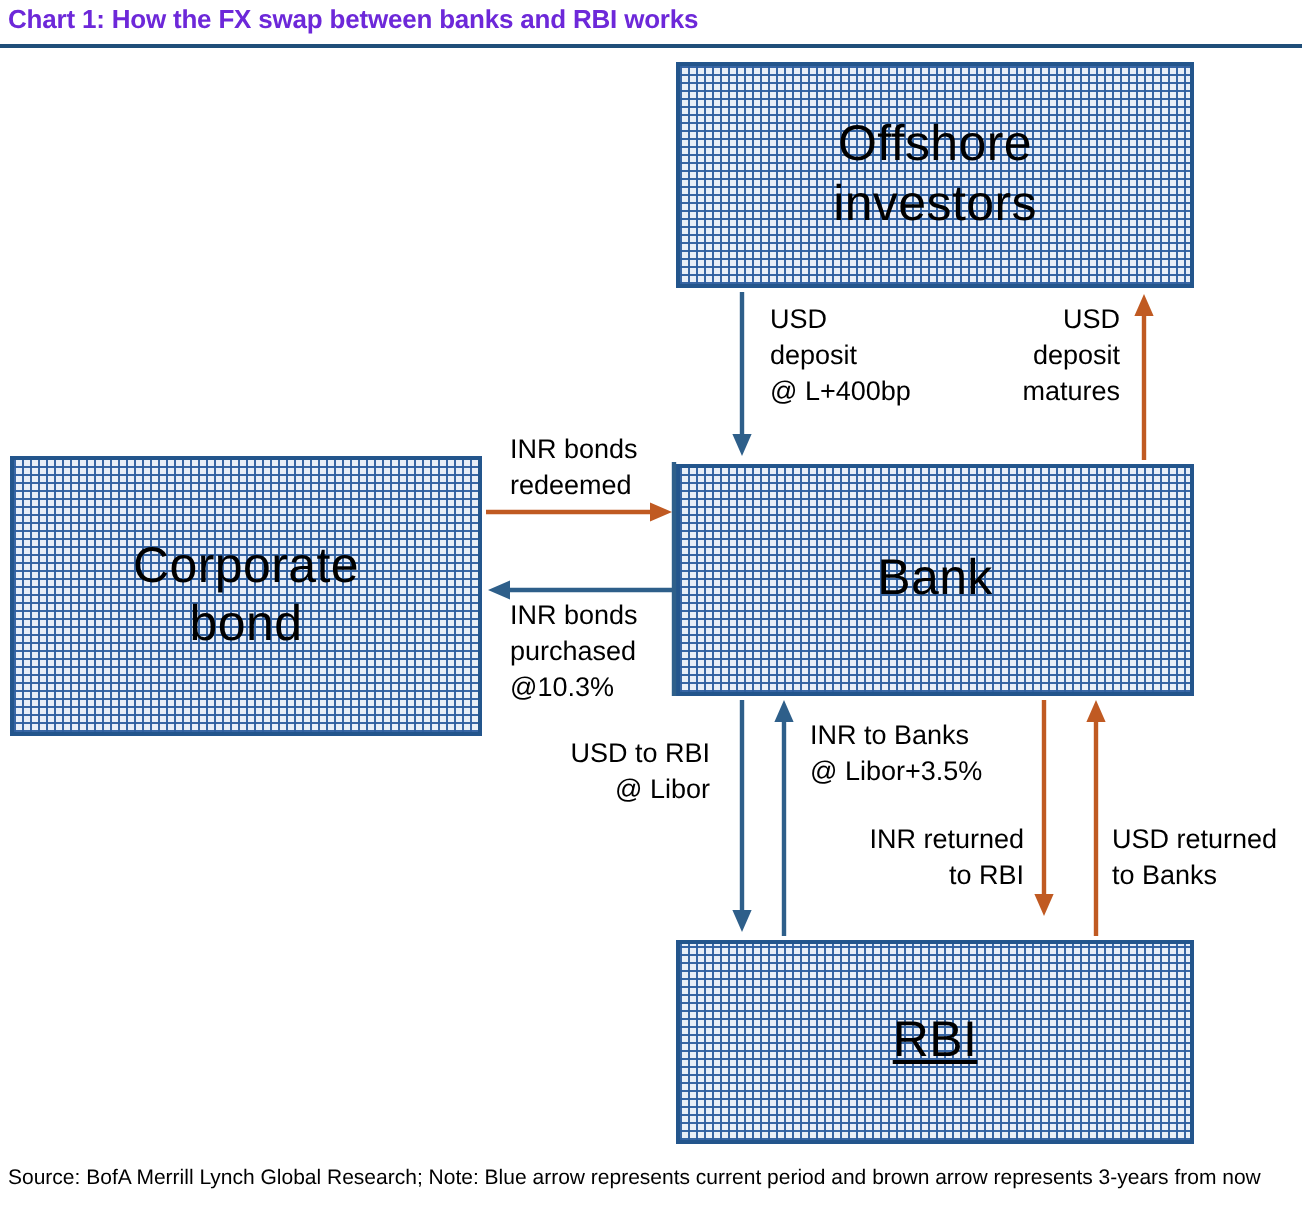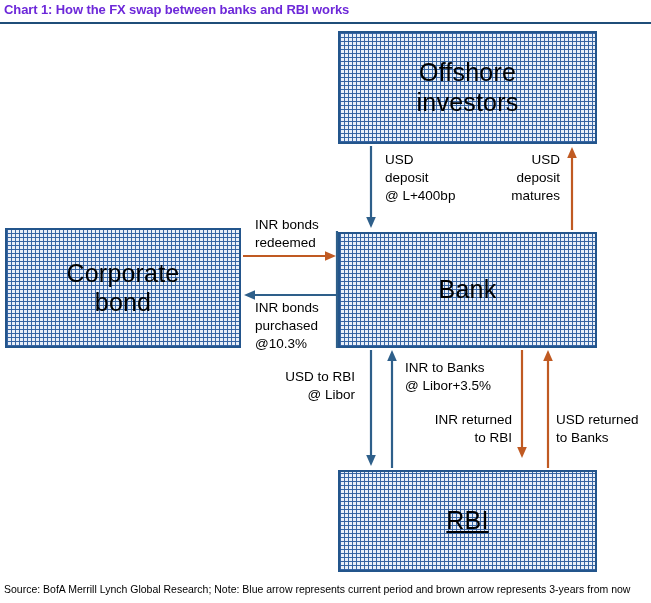--- a/index.html
+++ b/index.html
@@ -62,21 +62,21 @@
   }
   .node-label {
     font-size: 25px;
     line-height: 1.18;
     color: #000000;
     font-weight: normal;
     letter-spacing: 0.2px;
   }
 
   #box-offshore  { left: 338px; top: 31px;  width: 259px; height: 113px; }
-  #box-corporate { left: 5px;   top: 228px; width: 236px; height: 120px; }
+  #box-corporate { left: 5px;   top: 228px; width: 236px; height: 140px; }
   #box-bank      { left: 338px; top: 232px; width: 259px; height: 116px; }
   #box-rbi       { left: 338px; top: 470px; width: 259px; height: 102px; text-decoration: underline; }
 
   
   .arrow {
     position: absolute;
   }
   .arrow svg { display: block; overflow: visible; }
 
   

